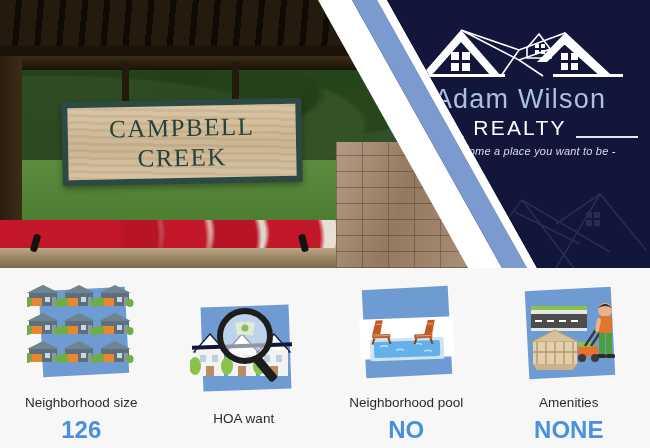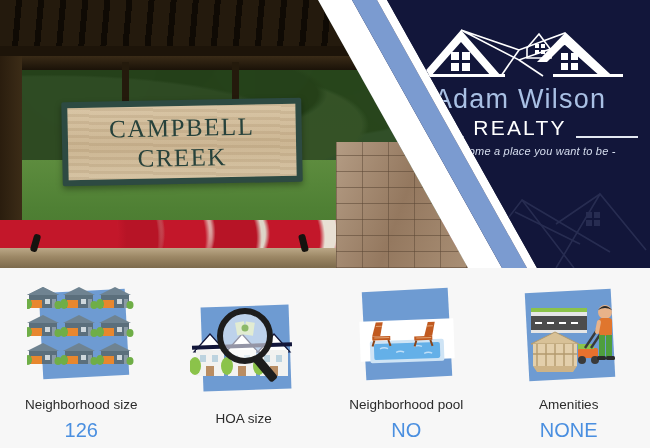--- a/index.html
+++ b/index.html
@@ -221,21 +221,21 @@
     padding-top:10px;
   }
   .tile { width:108px; height:100px; position:relative; }
   .tile svg { position:absolute; left:0; top:0; }
   .stat-label {
     margin-top:12px;
     font-size:13.5px; color:#2b2b2b; line-height:1;
   }
   .stat-value {
     margin-top:8px;
-    font-size:20px; font-weight:normal; color:#4a8fe0; line-height:1;
+    font-size:24px; font-weight:bold; color:#4a8fe0; line-height:1;
   }
 </style>
 </head>
 <body>
 
 <div id="card">
 
   <div class="hero">
 
     <div class="photo">
@@ -400,21 +400,21 @@
           <circle cx="55" cy="36" r="25" fill="#ffffff" fill-opacity=".55"></circle>
           <g fill="#e2ecd2">
             <rect x="46" y="22" width="9" height="13" transform="rotate(-10 50 28)"></rect>
             <rect x="55" y="22" width="9" height="13" transform="rotate(8 59 28)"></rect>
             <circle cx="55" cy="28" r="3.5" fill="#8cb96a"></circle>
           </g>
           <circle cx="55" cy="36" r="25" fill="none" stroke="#1d1d1d" stroke-width="6"></circle>
           <rect x="70" y="54" width="9" height="30" rx="3" fill="#1d1d1d" transform="rotate(-40 74 68)"></rect>
         </svg>
       </div>
-      <div class="stat-label">HOA size</div>
+      <div class="stat-label">HOA want</div>
     </div>
 
     <div class="stat">
       <div class="tile">
         <svg viewBox="0 0 108 100" width="108" height="100">
           <rect x="12" y="4" width="86" height="88" fill="#6e9bd2" transform="rotate(-3 55 48)"></rect>
 
           <rect x="8" y="34" width="94" height="40" fill="#ffffff" transform="rotate(-2 55 54)"></rect>
 
           <g transform="rotate(-2 55 62)">

